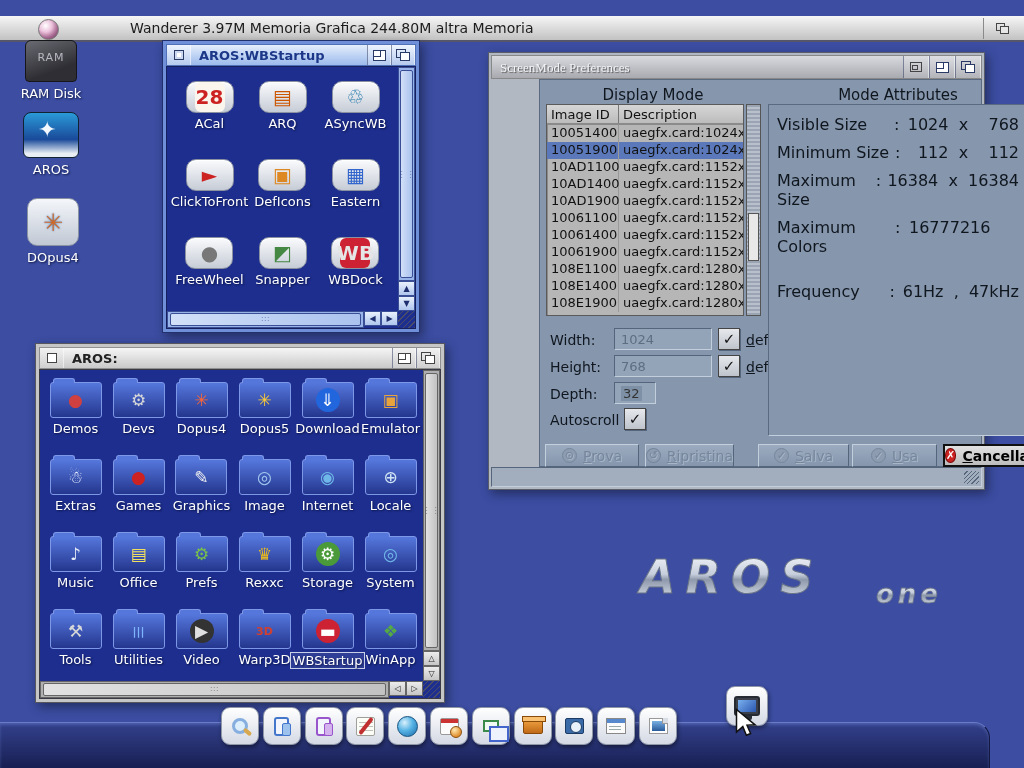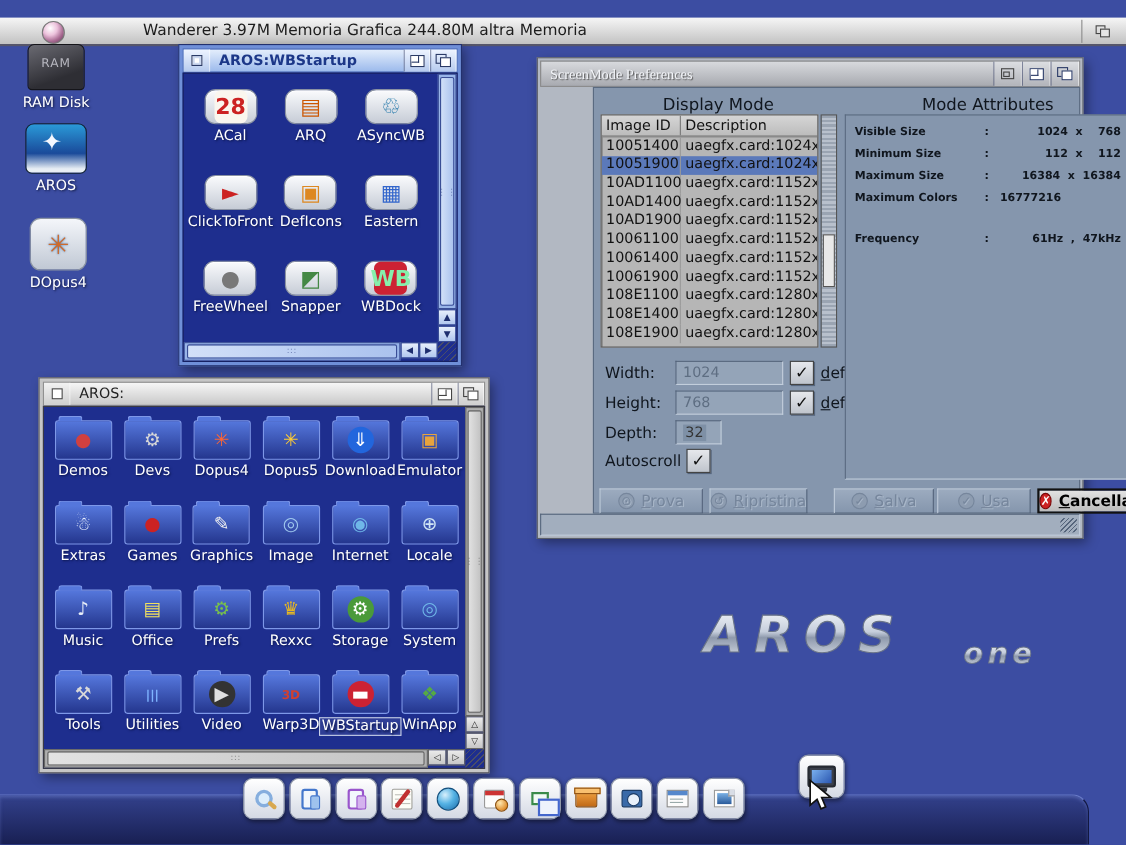--- a/index.html
+++ b/index.html
@@ -53,21 +53,21 @@
   
   .win-blue { background:#6f8fd8; border:1px solid #22306e; padding:3px; }
   .win-blue .tbar { background:linear-gradient(#e4eefc,#9cbaec); border:1px solid #5070b8; }
   .win-blue .ttext { color:#1c3788; }
   .win-blue .gad { background:linear-gradient(#eef4ff,#b6caee); }
   .win-blue .content { background:#1e2e8e; border:1px solid #16205e; position:relative; overflow:hidden; }
 
   
   .win-gray { background:#c6c6c6; border:1px solid #55565e; padding:3px; }
   .win-gray .tbar { background:linear-gradient(#f6f6f6,#c9c9c9); border:1px solid #909090; }
-  .win-gray .ttext { color:#222; font-weight:normal; }
+  .win-gray .ttext { color:#222; font-weight:bold; }
   .win-gray .gad { background:linear-gradient(#f2f2f2,#cfcfcf); }
   .win-gray .content { background:#1e2e8e; border:1px solid #3a3a44; position:relative; overflow:hidden; }
   .win-gray .sq-close, .win-gray .sq-zoom { border-color:#444; box-shadow:none; }
   .win-gray .sq-zoom::before, .win-gray .sq-depth i { border-color:#444; }
 
   
   .vscroll { position:absolute; top:0; right:0; bottom:0; width:17px; display:flex; flex-direction:column; }
   .hscroll { position:absolute; left:0; right:0; bottom:0; height:17px; display:flex; }
   .sb-track { flex:1; position:relative; }
   .sb-thumb { position:absolute; border-radius:2px; display:flex; align-items:center; justify-content:center; }
@@ -125,21 +125,21 @@
   .inp.depth { color:#333; }
   .inp.depth .selblock { background:#7e90a6; padding:0 2px; }
   .chk { position:absolute; width:22px; height:22px; background:linear-gradient(#e6e8ec,#bfc4cc); border:1px solid #444;
     box-shadow:1px 1px 0 #55657c; display:flex; align-items:center; justify-content:center;
     font-size:15px; font-weight:bold; color:#111; }
   .deflabel { position:absolute; font-size:14px; color:#10161e; }
   .ul1 { text-decoration:underline; }
 
   .attr-panel { position:absolute; left:228px; top:24px; width:260px; height:332px; background:#8596ad;
     border:1px solid; border-color:#5a6a80 #c2cedc #c2cedc #5a6a80; padding:10px 8px; }
-  .attr-row { display:flex; font-size:10px; color:#10161e; margin-bottom:9px;font-weight:bold; }
+  .attr-row { display:flex; font-size:16px; color:#10161e; margin-bottom:9px; }
   .attr-row.gap { margin-top:26px; }
   .attr-row .al { width:118px; }
   .attr-row .ac { width:14px; }
   .attr-row .av { flex:1; white-space:pre; }
   .attr-row .av.right { text-align:right; }
   .attr-row .av.left { text-align:left; }
 
   .btn { position:absolute; height:23px; display:flex; align-items:center; justify-content:center; gap:6px;
     font-size:14px; background:linear-gradient(#9cabbf,#8596ad); border:1px solid; border-color:#c2cedc #55657c #55657c #c2cedc; }
   .btn .bicon { width:15px; height:15px; border-radius:50%; display:flex; align-items:center; justify-content:center; font-size:11px; }
@@ -309,21 +309,21 @@
 
         <div class="cell" style="height:78px;">
           <div class="tile">
             <span class="emblem" style="color: rgb(68, 136, 68);">◩</span>
           </div>
           <span class="flabel">Snapper</span>
         </div>
 
         <div class="cell" style="height:78px;">
           <div class="tile">
-            <span class="emblem small-text" style="color: #86efac; background-color: rgb(204, 34, 51);">WB</span>
+            <span class="emblem small-text" style="color: #e5e5e5; background-color: rgb(204, 34, 51);">WB</span>
           </div>
           <span class="flabel">WBDock</span>
         </div>
       </div>
     <div class="vscroll blue" style="bottom:17px;">
       <div class="sb-track">
           <div class="sb-thumb" style="left:1px; right:1px; top:2px; bottom:2px;">
             <span class="grip">⋮⋮</span>
           </div>
         </div>

